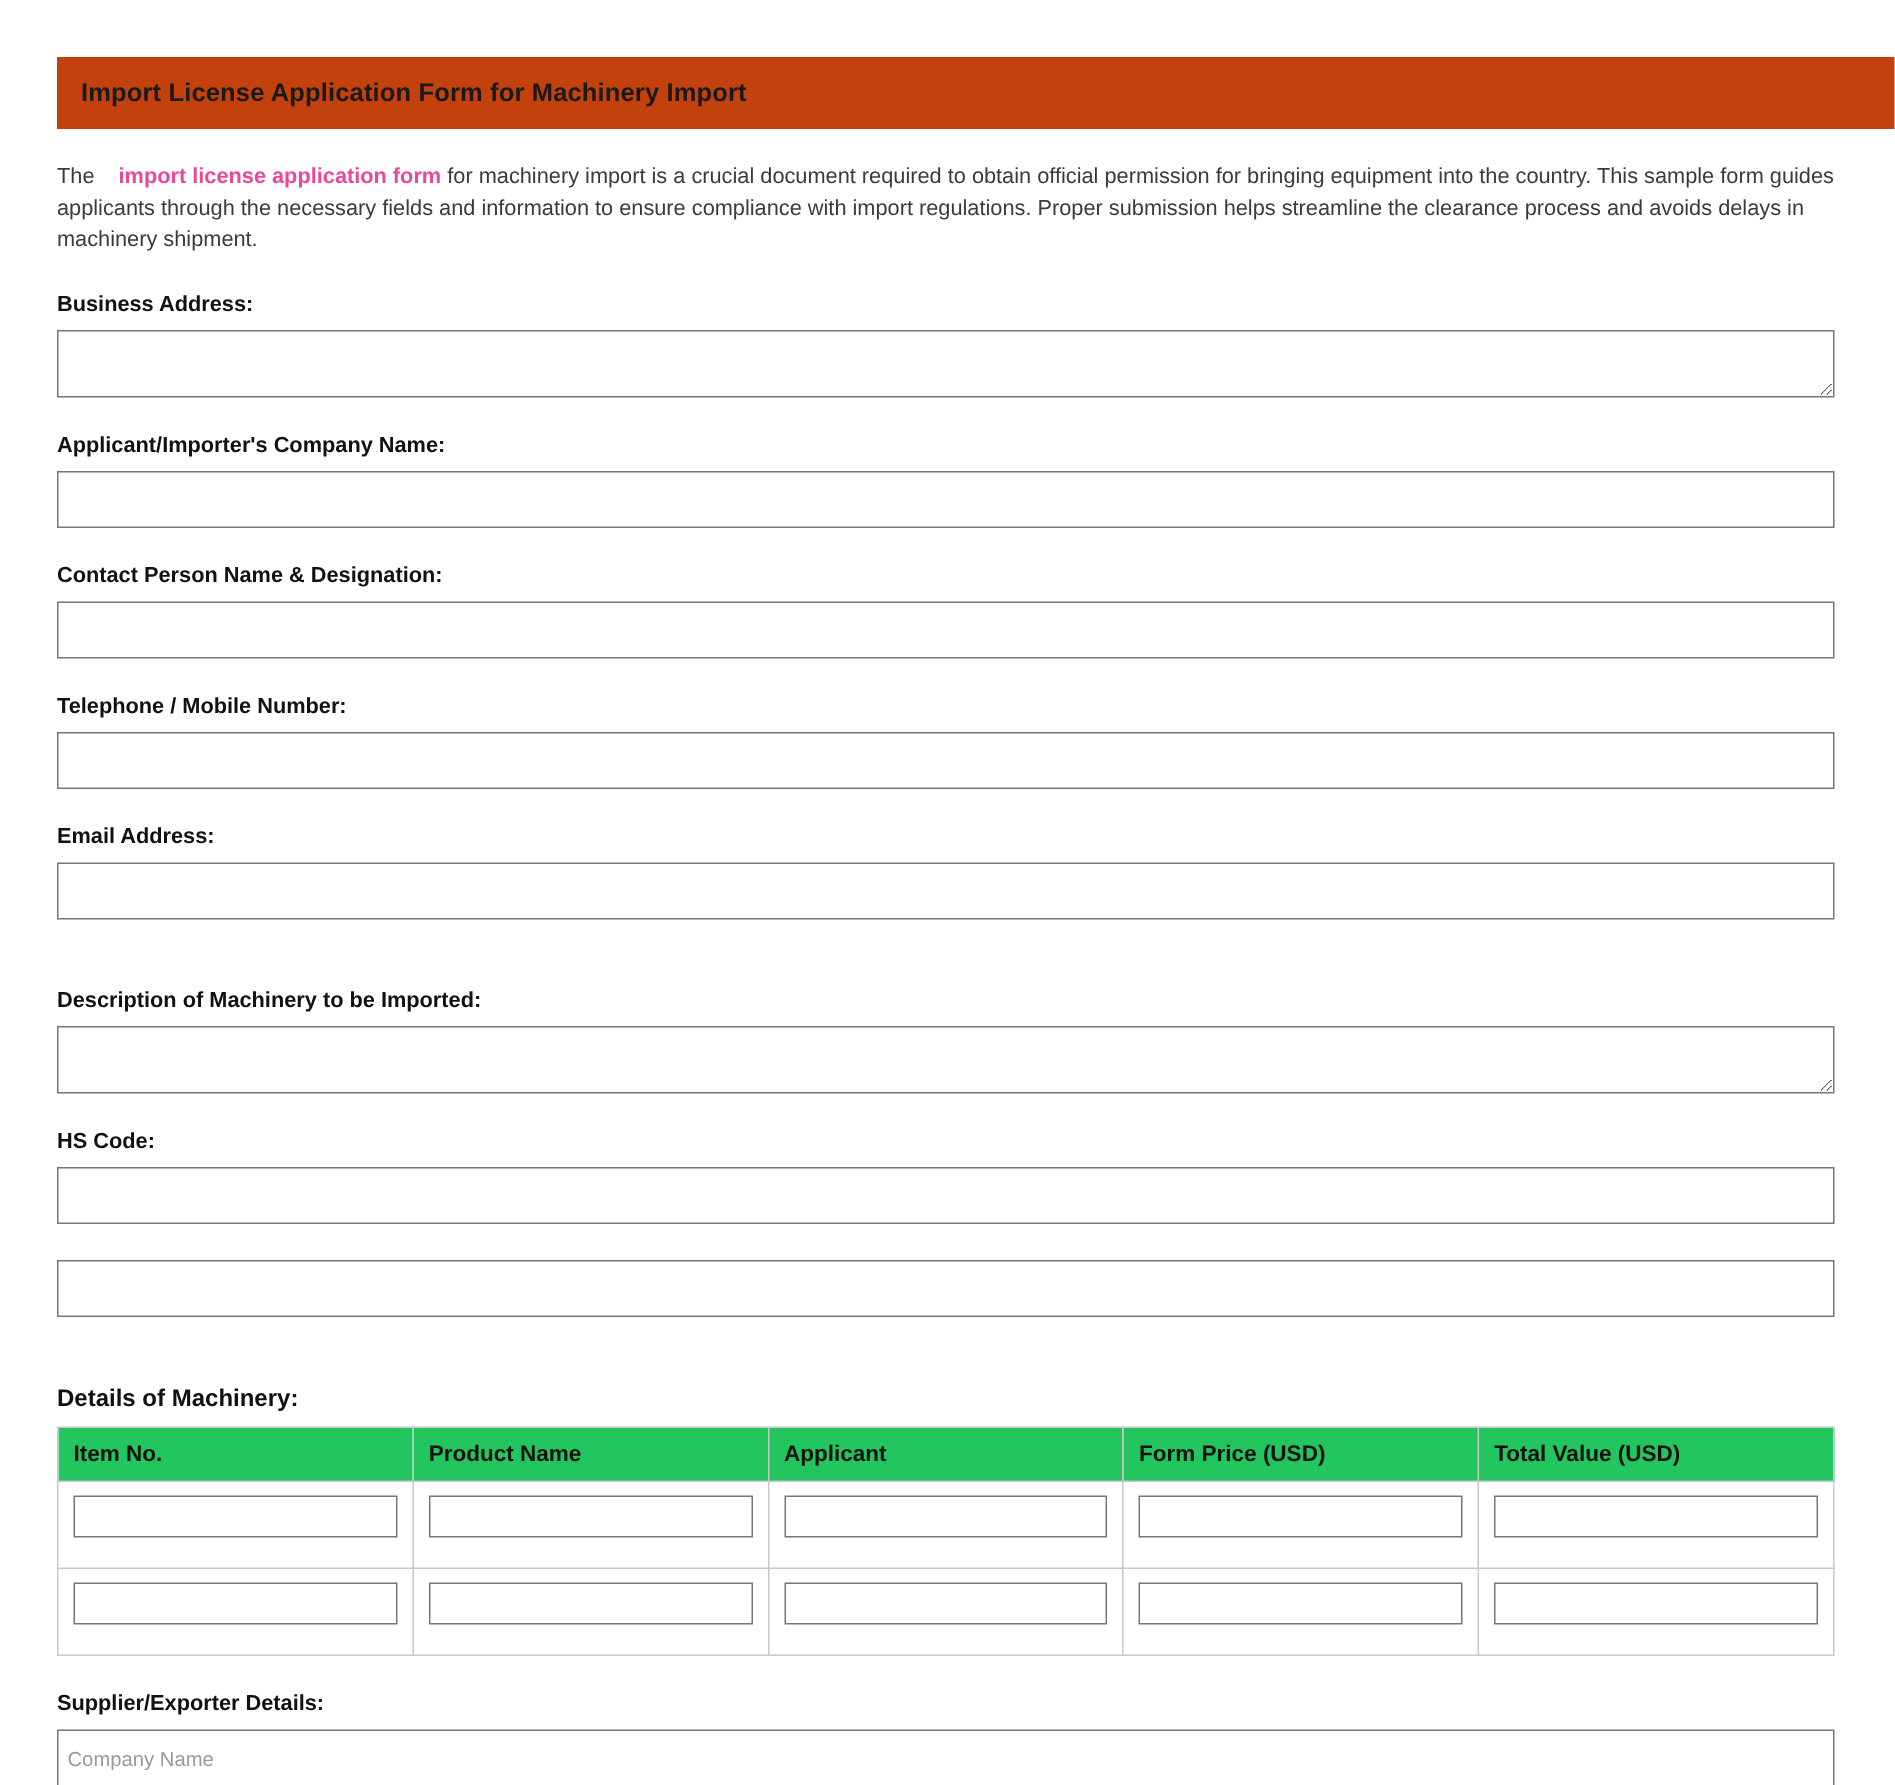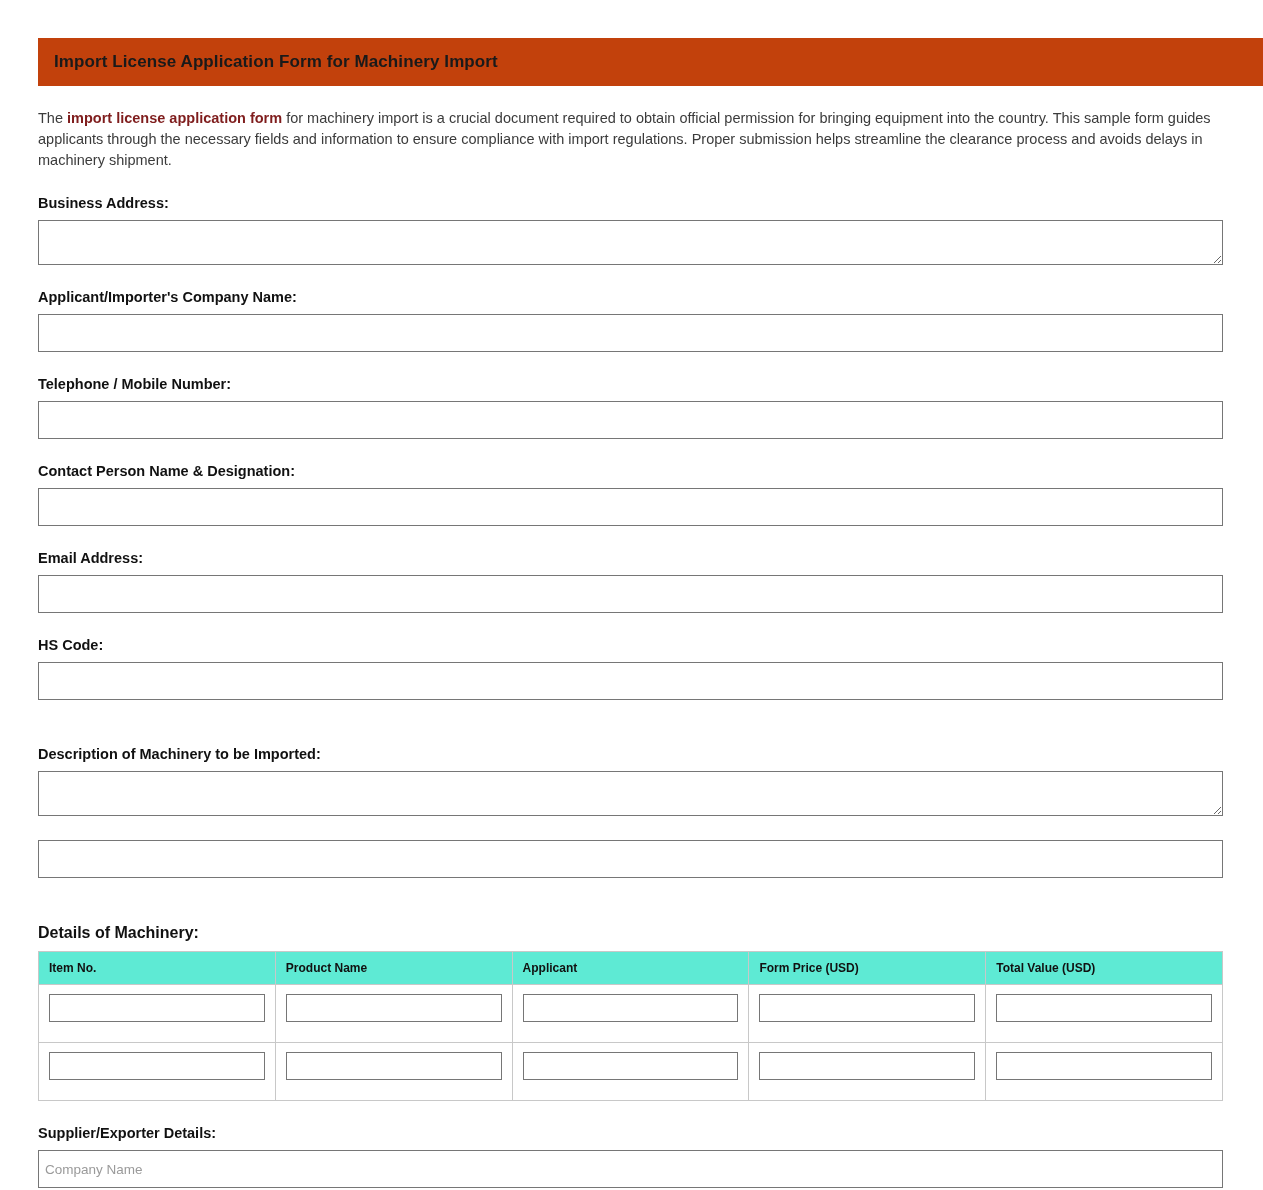--- a/index.html
+++ b/index.html
@@ -33,22 +33,23 @@
     letter-spacing: 0.1px;
   }
   .intro {
     margin: 22px 0 0 0;
     font-size: 14.5px;
     line-height: 1.45;
     color: #3b3b3b;
     width: 1187px;
   }
   .intro b {
-    color: #7f1d1d;
-    font-weight: bold;
+    color: #ec4899;
+    font-weight: bold;
+    margin-left: 12px;
   }
   .field-block {
     margin-top: 24px;
   }
   .field-block.section-gap {
     margin-top: 46px;
   }
   .field-label {
     font-size: 14.5px;
     font-weight: bold;
@@ -88,24 +89,24 @@
     border-radius: 0;
     outline: none;
   }
   table.machinery-table {
     border-collapse: collapse;
     width: 1185px;
     table-layout: fixed;
     margin-top: 0;
   }
   table.machinery-table th {
-    background: #5eead4;
+    background: #22c55e;
     border: 1px solid #c8c8c8;
     text-align: left;
-    font-size: 12px;
+    font-size: 15px;
     font-weight: bold;
     color: #111111;
     padding: 9px 10px;
   }
   table.machinery-table td {
     border: 1px solid #c8c8c8;
     padding: 9px 10px 20px 10px;
     vertical-align: top;
     background: #ffffff;
   }
@@ -145,42 +146,42 @@
     <label class="field-label">Business Address:</label>
     <textarea class="text-area" style=""></textarea>
   </div>
 
   <div class="field-block">
     <label class="field-label">Applicant/Importer's Company Name:</label>
     <input class="text-input" type="text" value="" style="">
   </div>
 
   <div class="field-block">
+    <label class="field-label">Contact Person Name &amp; Designation:</label>
+    <input class="text-input" type="text" value="" style="">
+  </div>
+
+  <div class="field-block">
     <label class="field-label">Telephone / Mobile Number:</label>
     <input class="text-input" type="text" value="" style="">
   </div>
 
   <div class="field-block">
-    <label class="field-label">Contact Person Name &amp; Designation:</label>
-    <input class="text-input" type="text" value="" style="">
-  </div>
-
-  <div class="field-block">
     <label class="field-label">Email Address:</label>
-    <input class="text-input" type="text" value="" style="">
-  </div>
-
-  <div class="field-block">
-    <label class="field-label">HS Code:</label>
     <input class="text-input" type="text" value="" style="">
   </div>
 
   <div class="field-block section-gap">
     <label class="field-label">Description of Machinery to be Imported:</label>
     <textarea class="text-area" style=""></textarea>
+  </div>
+
+  <div class="field-block">
+    <label class="field-label">HS Code:</label>
+    <input class="text-input" type="text" value="" style="">
   </div>
 
   <div class="field-block">
     <input class="text-input" type="text" value="" style="">
   </div>
 
   <div class="field-block section-gap">
     <label class="table-caption">Details of Machinery:</label>
     <table class="machinery-table">
       <thead>

